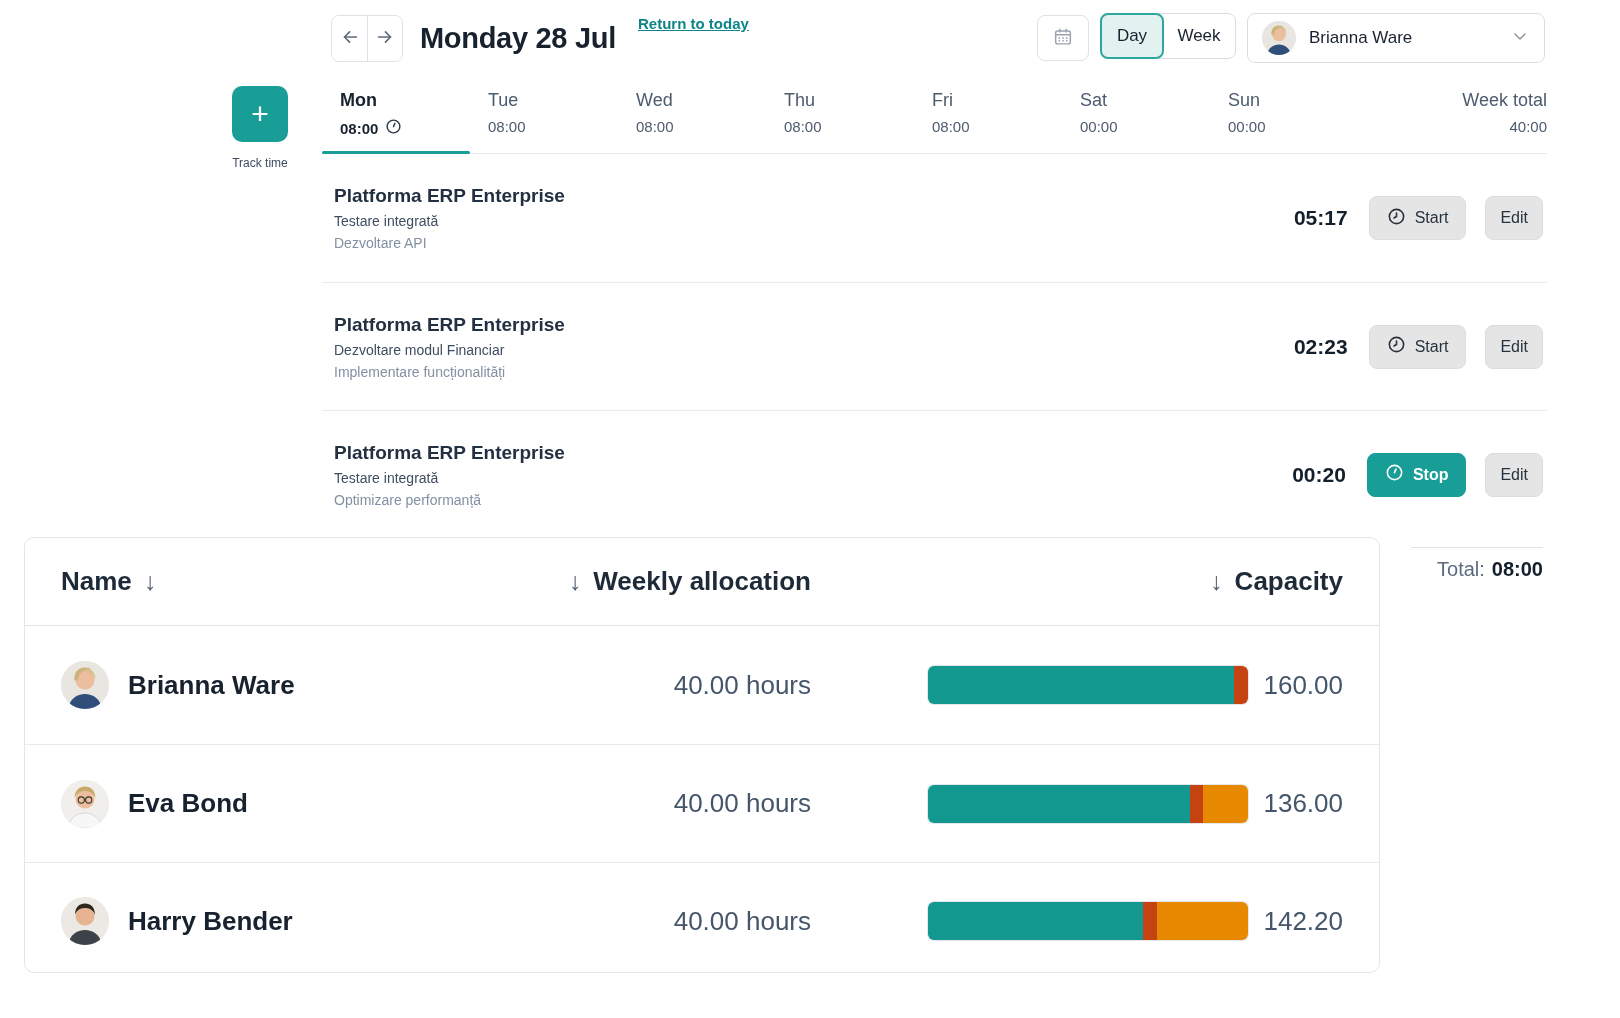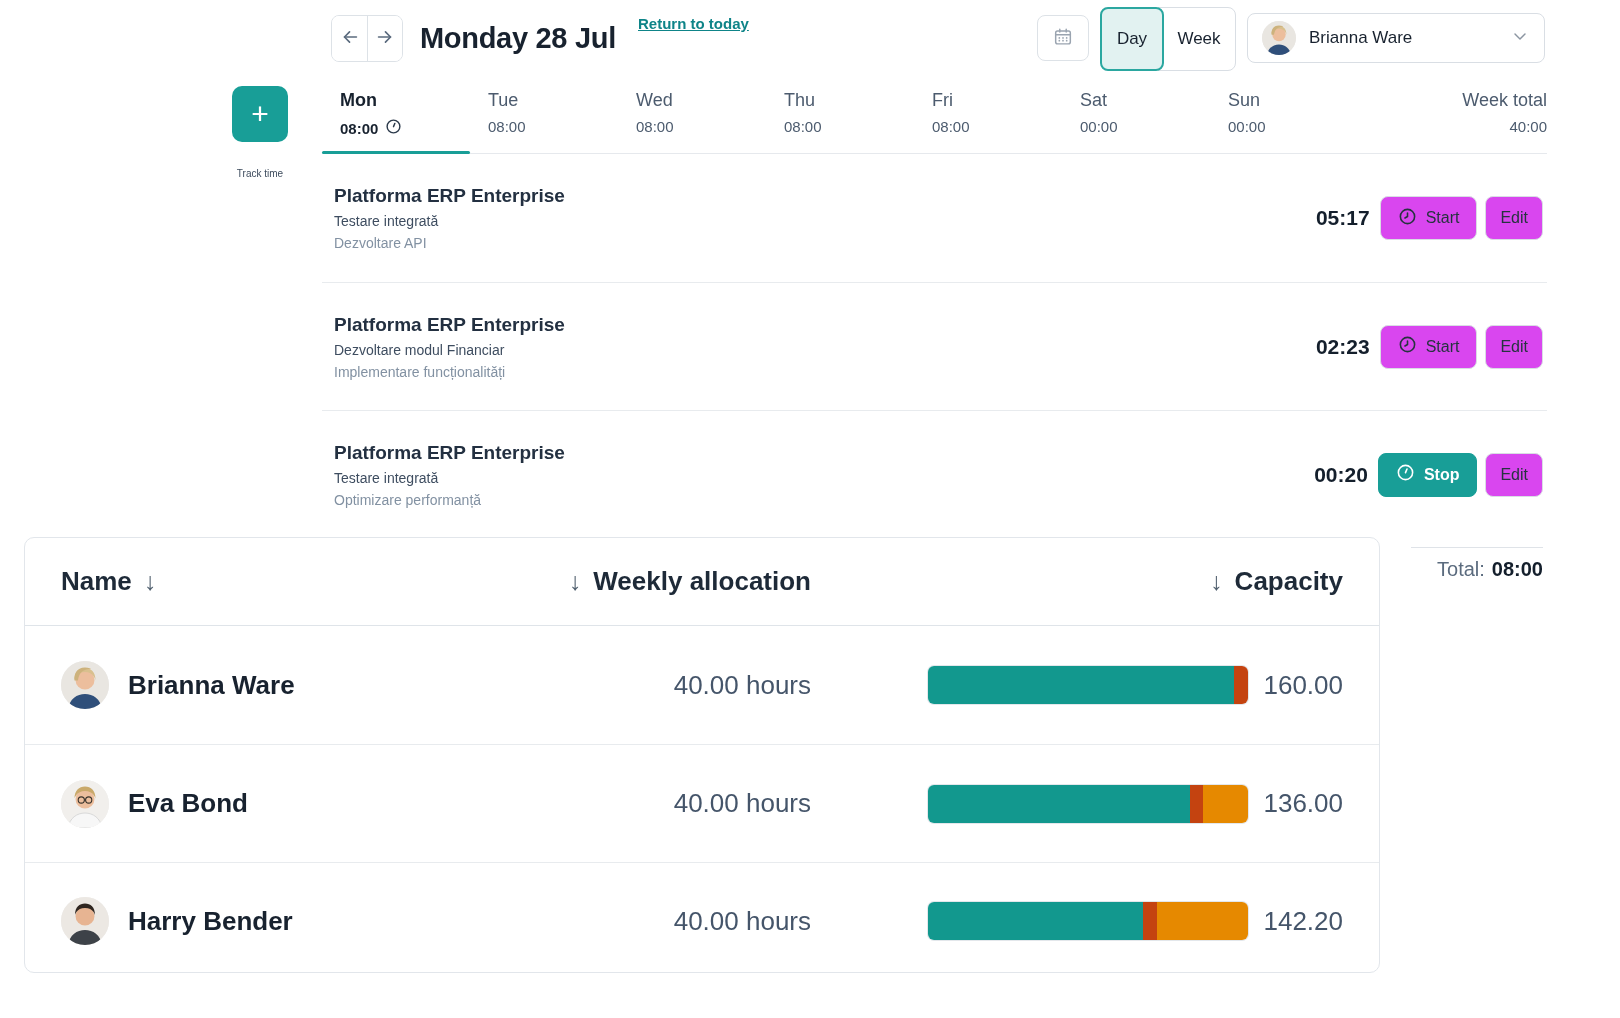--- a/index.html
+++ b/index.html
@@ -18,41 +18,41 @@
              border-radius:8px;overflow:hidden;background:#fff}
   .nav-btn{width:35px;height:45px;display:flex;align-items:center;justify-content:center;
            background:#fff;border:none;cursor:pointer;color:#5b6b7e;padding:0}
   .nav-btn + .nav-btn{border-left:1px solid var(--border)}
   .page-title{position:absolute;left:420px;top:22px;font-size:29px;font-weight:700;color:#18222f;letter-spacing:-.3px}
   .return-link{position:absolute;left:638px;top:15px;font-size:15px;font-weight:700;
                color:var(--teal-dark);text-decoration:underline;cursor:pointer}
   .cal-btn{position:absolute;left:1037px;top:15px;width:52px;height:46px;border:1px solid var(--border);
            border-radius:8px;background:#fff;display:flex;align-items:center;justify-content:center;
            color:#9aa4b0;cursor:pointer}
-  .view-toggle{position:absolute;left:1100px;top:7px;display:flex;height:64px}
+  .view-toggle{position:absolute;left:1100px;top:13px;display:flex;height:46px}
   .vt-day{width:64px;border:2px solid #2ba7a0;background:#e2f2f1;border-radius:8px;font-size:17px;
           color:var(--navy);z-index:2;display:flex;align-items:center;justify-content:center;cursor:pointer;
           font-family:inherit}
   .vt-week{width:78px;margin-left:-6px;border:1px solid #d9dee4;background:#fff;border-radius:0 8px 8px 0;
            font-size:17px;color:var(--navy);display:flex;align-items:center;justify-content:center;
            padding-left:10px;cursor:pointer;z-index:1;font-family:inherit}
   .user-select{position:absolute;left:1247px;top:13px;width:298px;height:50px;border:1px solid #d9dee4;
                border-radius:8px;background:#fff;display:flex;align-items:center;padding:0 14px;gap:13px;cursor:pointer}
   .user-name{font-size:17px;color:var(--navy);flex:1;text-align:left}
   .avatar{border-radius:50%;overflow:hidden;flex:none;background:#eee}
   .avatar svg{display:block;width:100%;height:100%}
   .avatar-sm{width:34px;height:34px}
   .avatar-lg{width:48px;height:48px}
   .chev{color:#8b95a1}
 
   
   .track{position:absolute;left:205px;top:86px;width:110px;text-align:center}
   .track-btn{width:56px;height:56px;border:none;border-radius:10px;background:var(--teal);color:#fff;
              font-size:30px;font-weight:300;cursor:pointer;line-height:52px;padding:0;font-family:inherit}
-  .track-label{margin-top:26px;font-size:10px;color:#3d4b5d}
+  .track-label{margin-top:14px;font-size:12px;color:#3d4b5d}
 
   
   .tabs{position:absolute;left:322px;top:90px;width:1225px;display:flex}
   .tab{width:148px;padding-left:18px;cursor:pointer}
   .tab-day{font-size:18px;color:var(--dim);margin-bottom:7px}
   .tab-time{font-size:15px;color:var(--dim);display:flex;align-items:center;gap:7px}
   .tab.active .tab-day{color:var(--navy);font-weight:700}
   .tab.active .tab-time{color:var(--navy);font-weight:600}
   .tab-week-total{flex:1;text-align:right;padding-left:0;cursor:default}
   .tab-week-total .tab-time{display:block}
@@ -60,23 +60,23 @@
   .tabs-line{position:absolute;left:322px;top:153px;width:1225px;height:1px;background:#e6e9ed}
   .tabs-active-line{position:absolute;left:322px;top:151px;width:148px;height:3px;background:var(--teal);border-radius:2px}
 
   
   .entries{position:absolute;left:322px;top:154px;width:1225px}
   .entry{height:128px;display:flex;align-items:center;padding:0 4px 0 12px}
   .entry + .entry{border-top:1px solid var(--line)}
   .entry-project{font-size:19px;font-weight:700;color:var(--ink);margin-bottom:6px}
   .entry-task{font-size:14px;color:#3e4d60;margin-bottom:6px}
   .entry-subtask{font-size:14px;color:var(--muted)}
-  .entry-right{margin-left:auto;display:flex;align-items:center;gap:8px}
+  .entry-right{margin-left:auto;display:flex;align-items:center;gap:19px}
   .entry-duration{font-size:21px;font-weight:700;color:#141f2c;margin-right:2px}
-  .btn{height:44px;border-radius:8px;border:1px solid #d9dee4;background:#d946ef;font-size:16px;
+  .btn{height:44px;border-radius:8px;border:1px solid #d9dee4;background:#e5e5e5;font-size:16px;
        color:#26333f;display:flex;align-items:center;gap:9px;padding:0 17px;cursor:pointer;font-family:inherit}
   .btn-stop{background:var(--teal);border-color:var(--teal);color:#fff;font-weight:700}
   .btn-edit{padding:0 14px}
 
   
   .total-line{position:absolute;left:1411px;top:547px;width:132px;height:1px;background:#dfe3e8}
   .total-note{position:absolute;left:1380px;top:558px;width:163px;text-align:right;font-size:20px;color:#5b6b7e}
   .total-note .total-val{color:#141f2c;font-weight:700;margin-left:7px}
 
   

